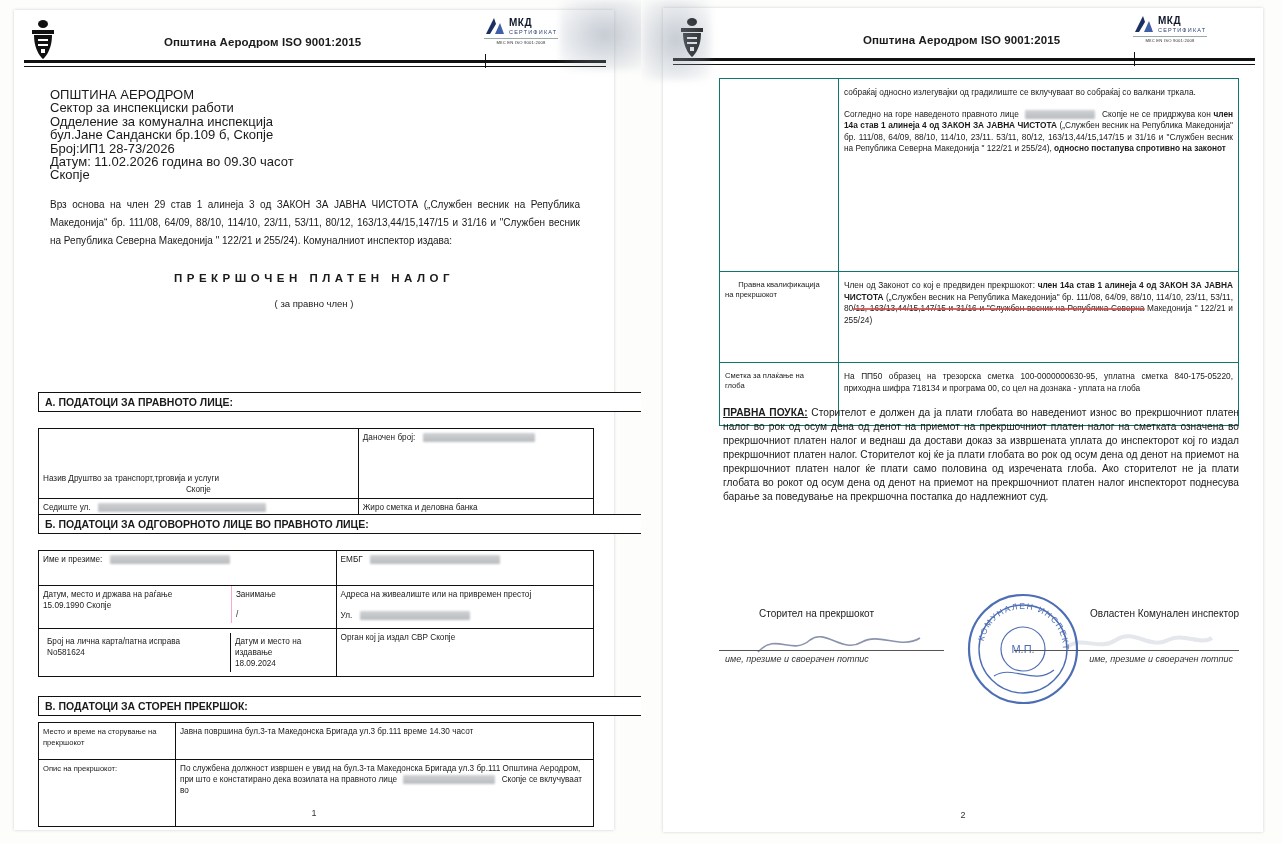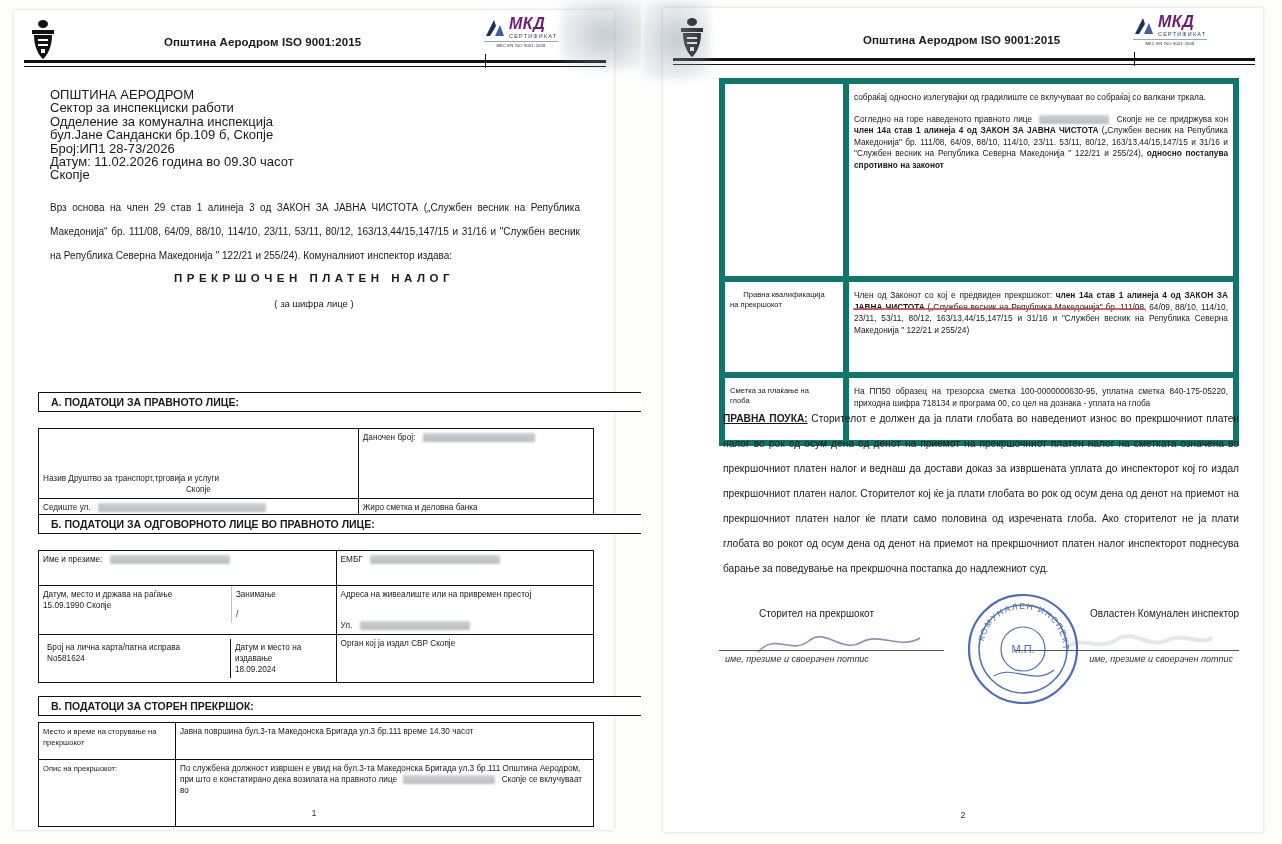--- a/index.html
+++ b/index.html
@@ -64,26 +64,25 @@
     width: 120px;
     text-align: left;
   }
   .mkd-row {
     display: flex;
     align-items: center;
     gap: 3px;
   }
   .mkd-mark { width: 22px; height: 20px; }
   .mkd-name {
-    font-size: 16px;
+    font-size: 10px;
     font-weight: bold;
-    color: #701a75;
+    color: #0f172a;
     letter-spacing: 0.5px;
     line-height: 1;
-    font-style: italic;
   }
   .mkd-sub {
     font-size: 5.5px;
     color: #2a3f70;
     letter-spacing: 1.2px;
     margin-top: 1px;
   }
   .mkd-cert {
     margin-top: 2px;
     font-size: 4.2px;
@@ -117,21 +116,21 @@
     position: absolute;
     left: 36px; top: 78px;
     font-size: 13px;
     line-height: 13.4px;
   }
   .intro {
     position: absolute;
     left: 36px; top: 186px;
     width: 530px;
     font-size: 10px;
-    line-height: 24px;
+    line-height: 18px;
     text-align: justify;
   }
   .intro .ln1 { text-indent: 66px; }
   .title-main {
     position: absolute;
     left: 0; right: 0; top: 262px;
     text-align: center;
     font-size: 11.5px;
     font-weight: bold;
     letter-spacing: 4.5px;
@@ -144,21 +143,21 @@
   }
 
   .section-bar {
     position: absolute;
     left: 24px;
     width: 621px;
     border: 1px solid #111;
     box-sizing: border-box;
     font-size: 10.5px;
     font-weight: bold;
-    padding: 3px 12px;
+    padding: 3px 6px;
     background: #fff;
   }
 
   table.grid {
     position: absolute;
     border-collapse: collapse;
     width: 556px;
     left: 24px;
     table-layout: fixed;
   }
@@ -193,21 +192,21 @@
   
   table.grid2 {
     position: absolute;
     left: 56px;
     top: 70px;
     width: 520px;
     border-collapse: collapse;
     table-layout: fixed;
   }
   table.grid2 td {
-    border: 6px solid #0f766e;
+    border: 1px solid #0f766e;
     vertical-align: top;
     font-size: 8.3px;
     line-height: 11.6px;
     padding: 8px 5px;
     text-align: justify;
   }
   table.grid2 td.lab {
     width: 108px;
     font-size: 7.6px;
     line-height: 10px;
@@ -224,21 +223,21 @@
     background: #d34b4b;
     border-radius: 2px;
     opacity: .85;
   }
 
   .pouka {
     position: absolute;
     left: 60px; top: 398px;
     width: 516px;
     font-size: 10.2px;
-    line-height: 25px;
+    line-height: 14px;
     text-align: justify;
   }
   .pouka .head {
     font-weight: bold;
     text-decoration: underline;
   }
 
   .sig-row {
     position: absolute;
     top: 600px; left: 56px; width: 520px;
@@ -330,21 +329,21 @@
       <div>Датум: 11.02.2026 година во 09.30 часот</div>
       <div>Скопје</div>
     </div>
 
     <div class="intro">
       <span class="ln1">Врз основа на член 29 став 1 алинеја 3 од ЗАКОН ЗА ЈАВНА ЧИСТОТА</span>
       <span>(„Службен весник на Република Македонија“ бр. 111/08, 64/09, 88/10, 114/10, 23/11, 53/11, 80/12, 163/13,44/15,147/15 и 31/16 и "Службен весник на Република Северна Македонија " 122/21 и 255/24). Комуналниот инспектор издава:</span>
     </div>
 
     <div class="title-main">ПРЕКРШОЧЕН ПЛАТЕН НАЛОГ</div>
-    <div class="title-sub">( за шифра лице )</div>
+    <div class="title-sub">( за правно член )</div>
 
     <div class="section-bar" style="top:382px">А. ПОДАТОЦИ ЗА ПРАВНОТО ЛИЦЕ:</div>
     <table class="grid" style="top:418px">
       <tbody>
           <tr>
         <td style="width:56%;height:34px">
           <span class="lbl">
             <span>Назив</span>
             <span>Друштво за транспорт,трговија и услуги</span>
           </span>
@@ -394,21 +393,21 @@
               <td style="border:none;font-size:8.2px;padding:3px 4px;vertical-align:top">
                 <span style="display:block">Занимање</span>
                 <span style="display:block;margin-top:9px">/</span>
               </td>
             </tr>
           </tbody>
               </table>
         </td>
         <td>
           <span style="display:block">Адреса на живеалиште или на привремен престој</span>
-          <span style="display:block;margin-top:20px">
+          <span style="display:block;margin-top:10px">
             <span>Ул.</span>
             <span class="redact" style="width:110px;margin-left:5px"></span>
           </span>
         </td>
       </tr>
       <tr>
         <td style="height:34px;padding:4px">
           <table style="border-collapse:collapse;width:100%;table-layout:fixed">
             <tbody>
                   <tr>

